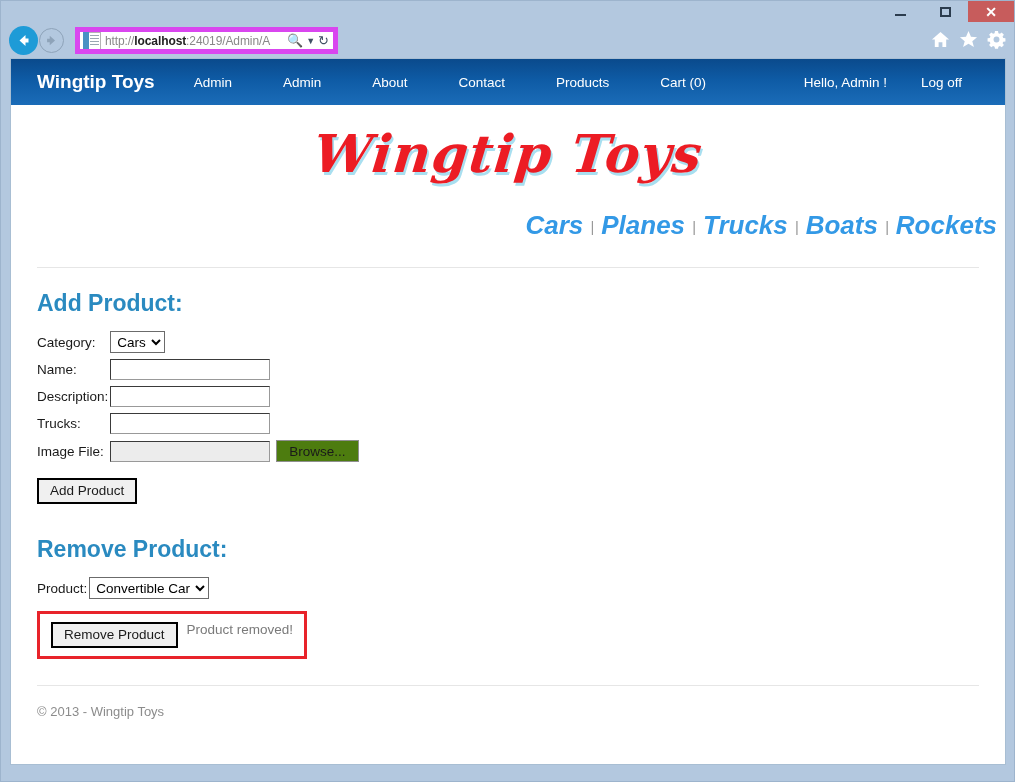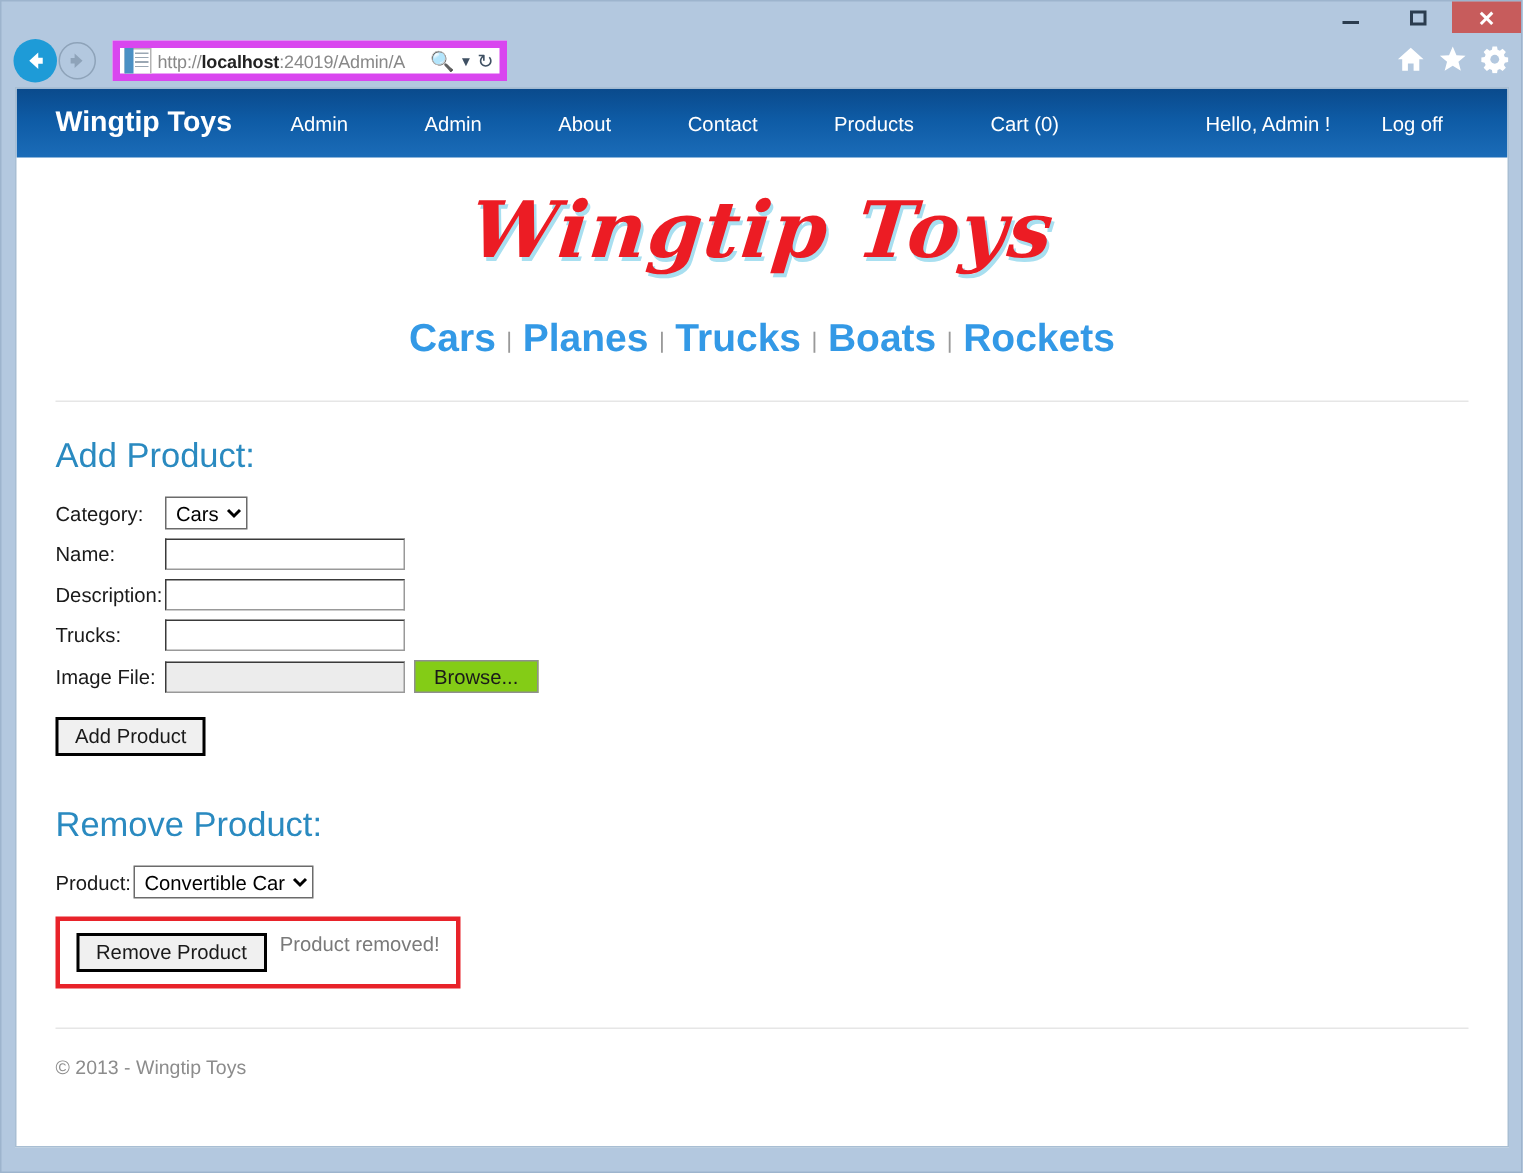--- a/index.html
+++ b/index.html
@@ -139,36 +139,36 @@
     font-style: italic;
     font-weight: bold;
     font-size: 52px;
     color: #ec1c24;
     text-shadow: 2px 3px 0 #a8dff0;
     letter-spacing: 1px;
     transform: skewX(-6deg);
   }
 
   
-  .catlinks { text-align: center; padding: 22px 4px 6px; }
+  .catlinks { text-align: right; padding: 22px 4px 6px; font-style: italic; }
   .catlinks a {
     color: #3399e6; font-size: 26px; font-weight: bold;
     text-decoration: none; padding: 0 4px;
   }
   .catlinks .sep { color: #999999; font-size: 15px; padding: 0 3px; vertical-align: 2px; }
 
   
   .content { padding: 10px 26px 0 26px; }
   h1.page-title {
     font-size: 35px; font-weight: normal; color: #2a7aad;
     margin: 18px 0 10px 0; line-height: 1.1;
   }
   hr.rule { border: none; border-top: 1px solid #e6e6e6; margin: 10px 0 22px 0; }
   h2.section {
-    font-size: 23px; font-weight: normal; color: #2a8ac0;
+    font-size: 23px; font-weight: bold; color: #2a8ac0;
     margin: 0 0 14px 0;
   }
   h2.section.remove { margin-top: 32px; }
 
   table.formgrid { border-collapse: collapse; }
   table.formgrid td { padding: 0 0 6px 0; vertical-align: middle; font-size: 13.5px; color: #1a1a1a; }
   table.formgrid td.lbl { padding-right: 2px; white-space: nowrap; }
 
   select.winselect {
     font-family: "Liberation Sans", sans-serif;
@@ -191,21 +191,21 @@
     width: 160px; height: 21px;
     border: 1px solid #999999;
     border-top-color: #3a3a3a; border-left-color: #3a3a3a;
     background: #ececec;
   }
   .browsebtn {
     display: inline-block;
     font-family: "Liberation Sans", sans-serif;
     font-size: 13.5px;
     padding: 2px 12px; height: 22px; line-height: 17px;
-    background: #84cc16;
+    background: #4d7c0f;
     border: 1px solid #8f8f8f;
     margin-left: 6px;
     color: #1a1a1a;
   }
   .btn-focus {
     display: inline-block;
     font-family: "Liberation Sans", sans-serif;
     font-size: 13.5px;
     padding: 3px 11px;
     background: #f0f0f0;

